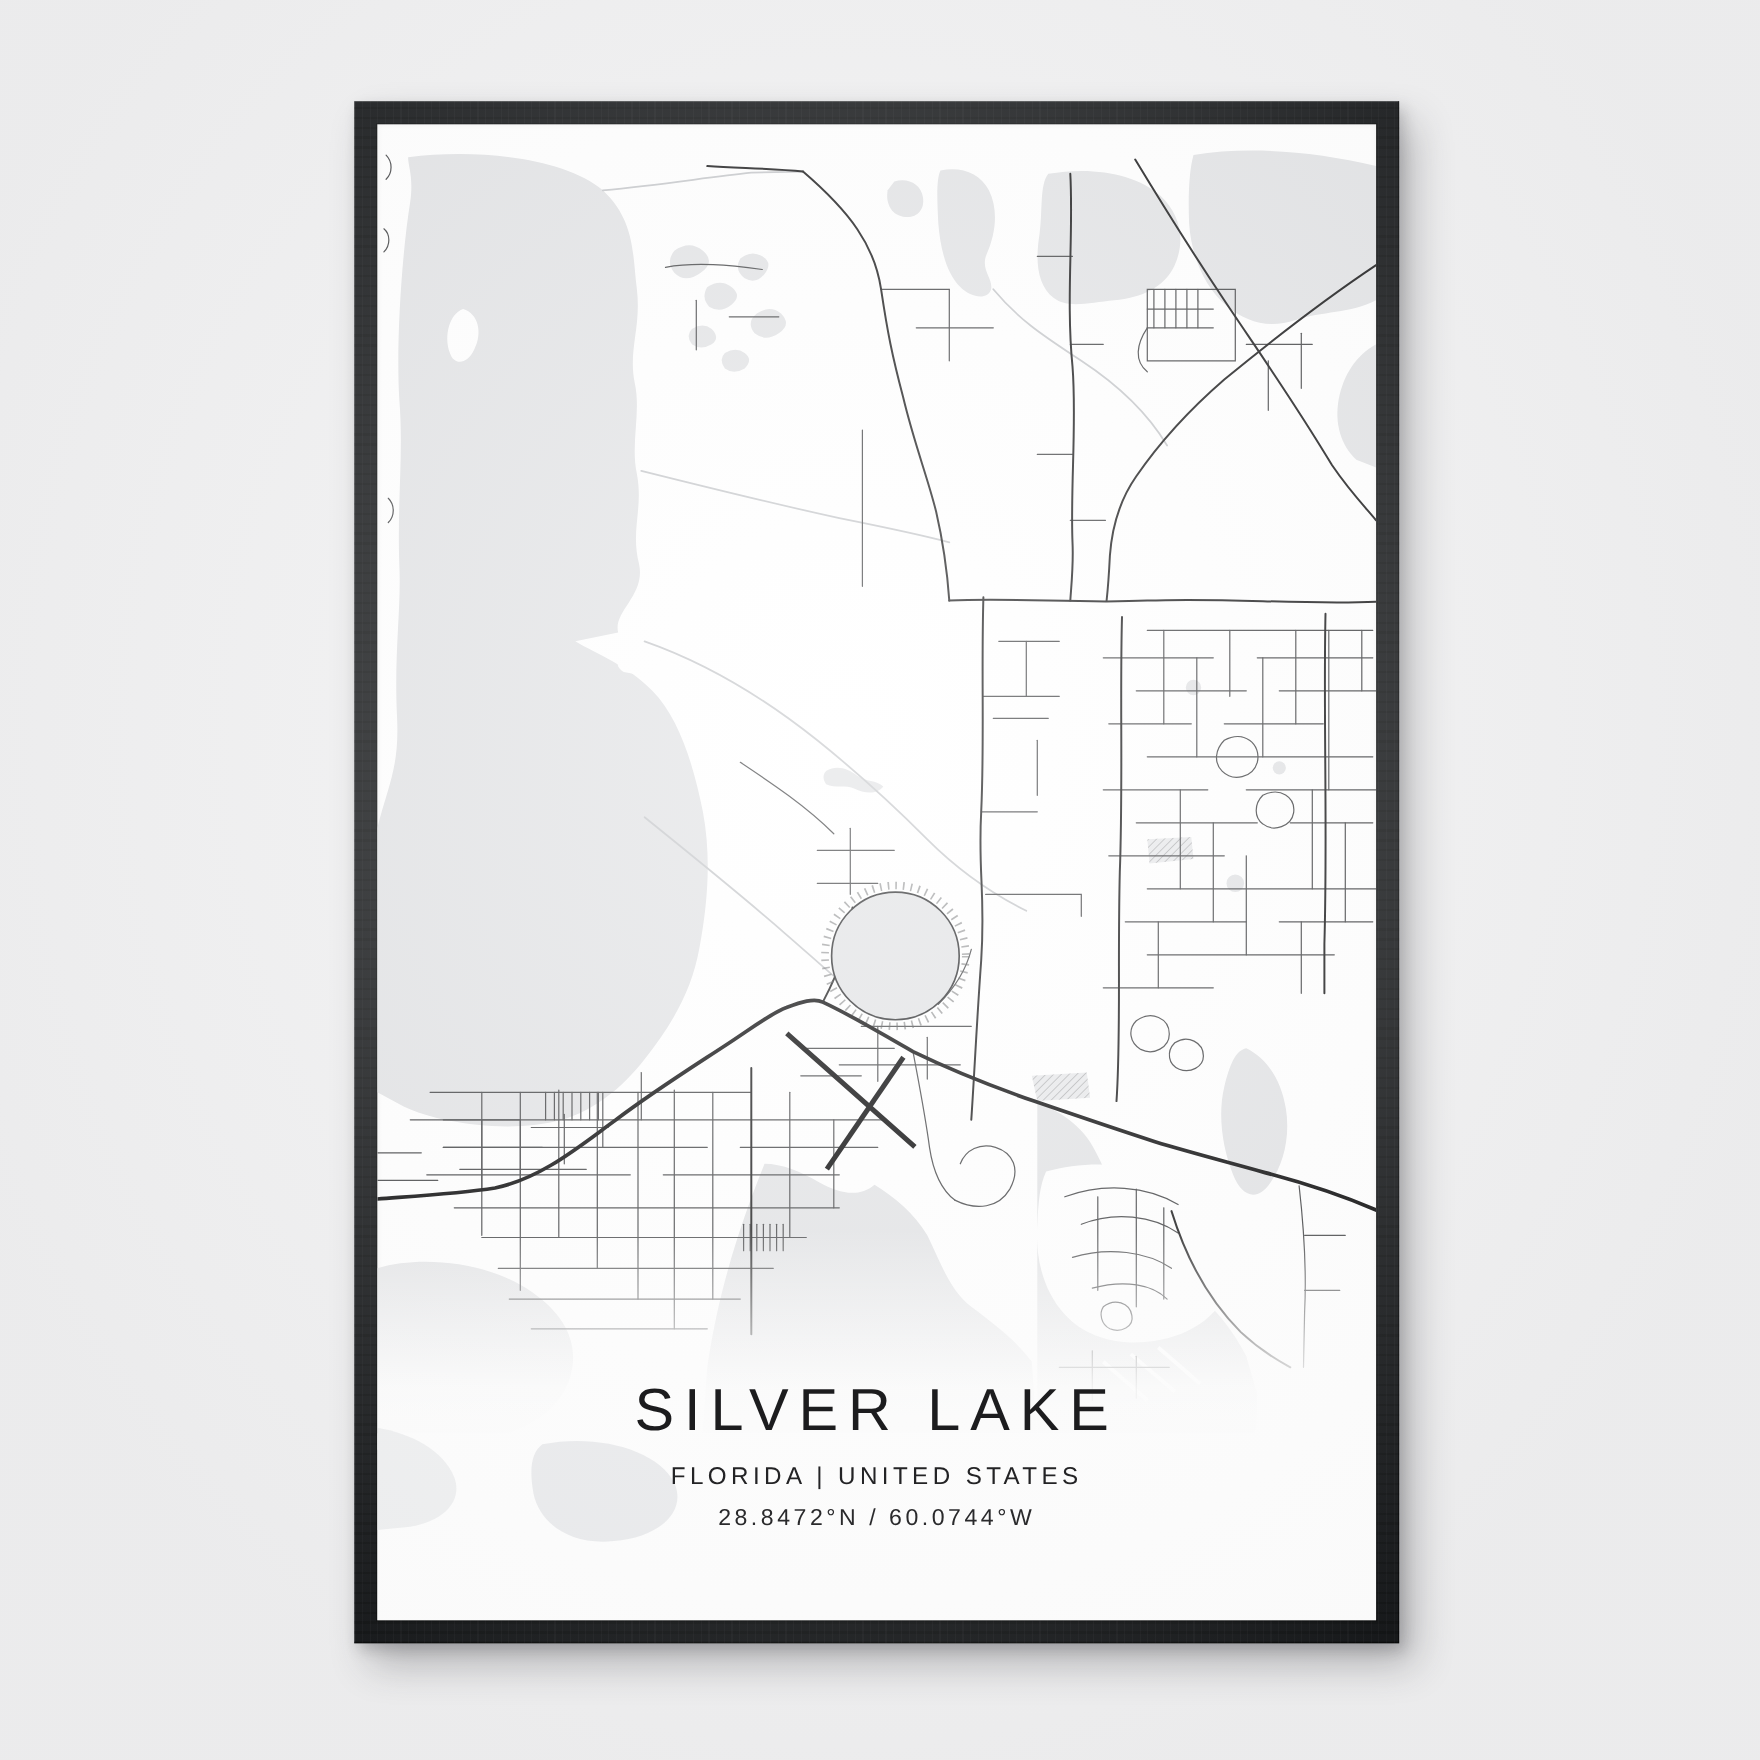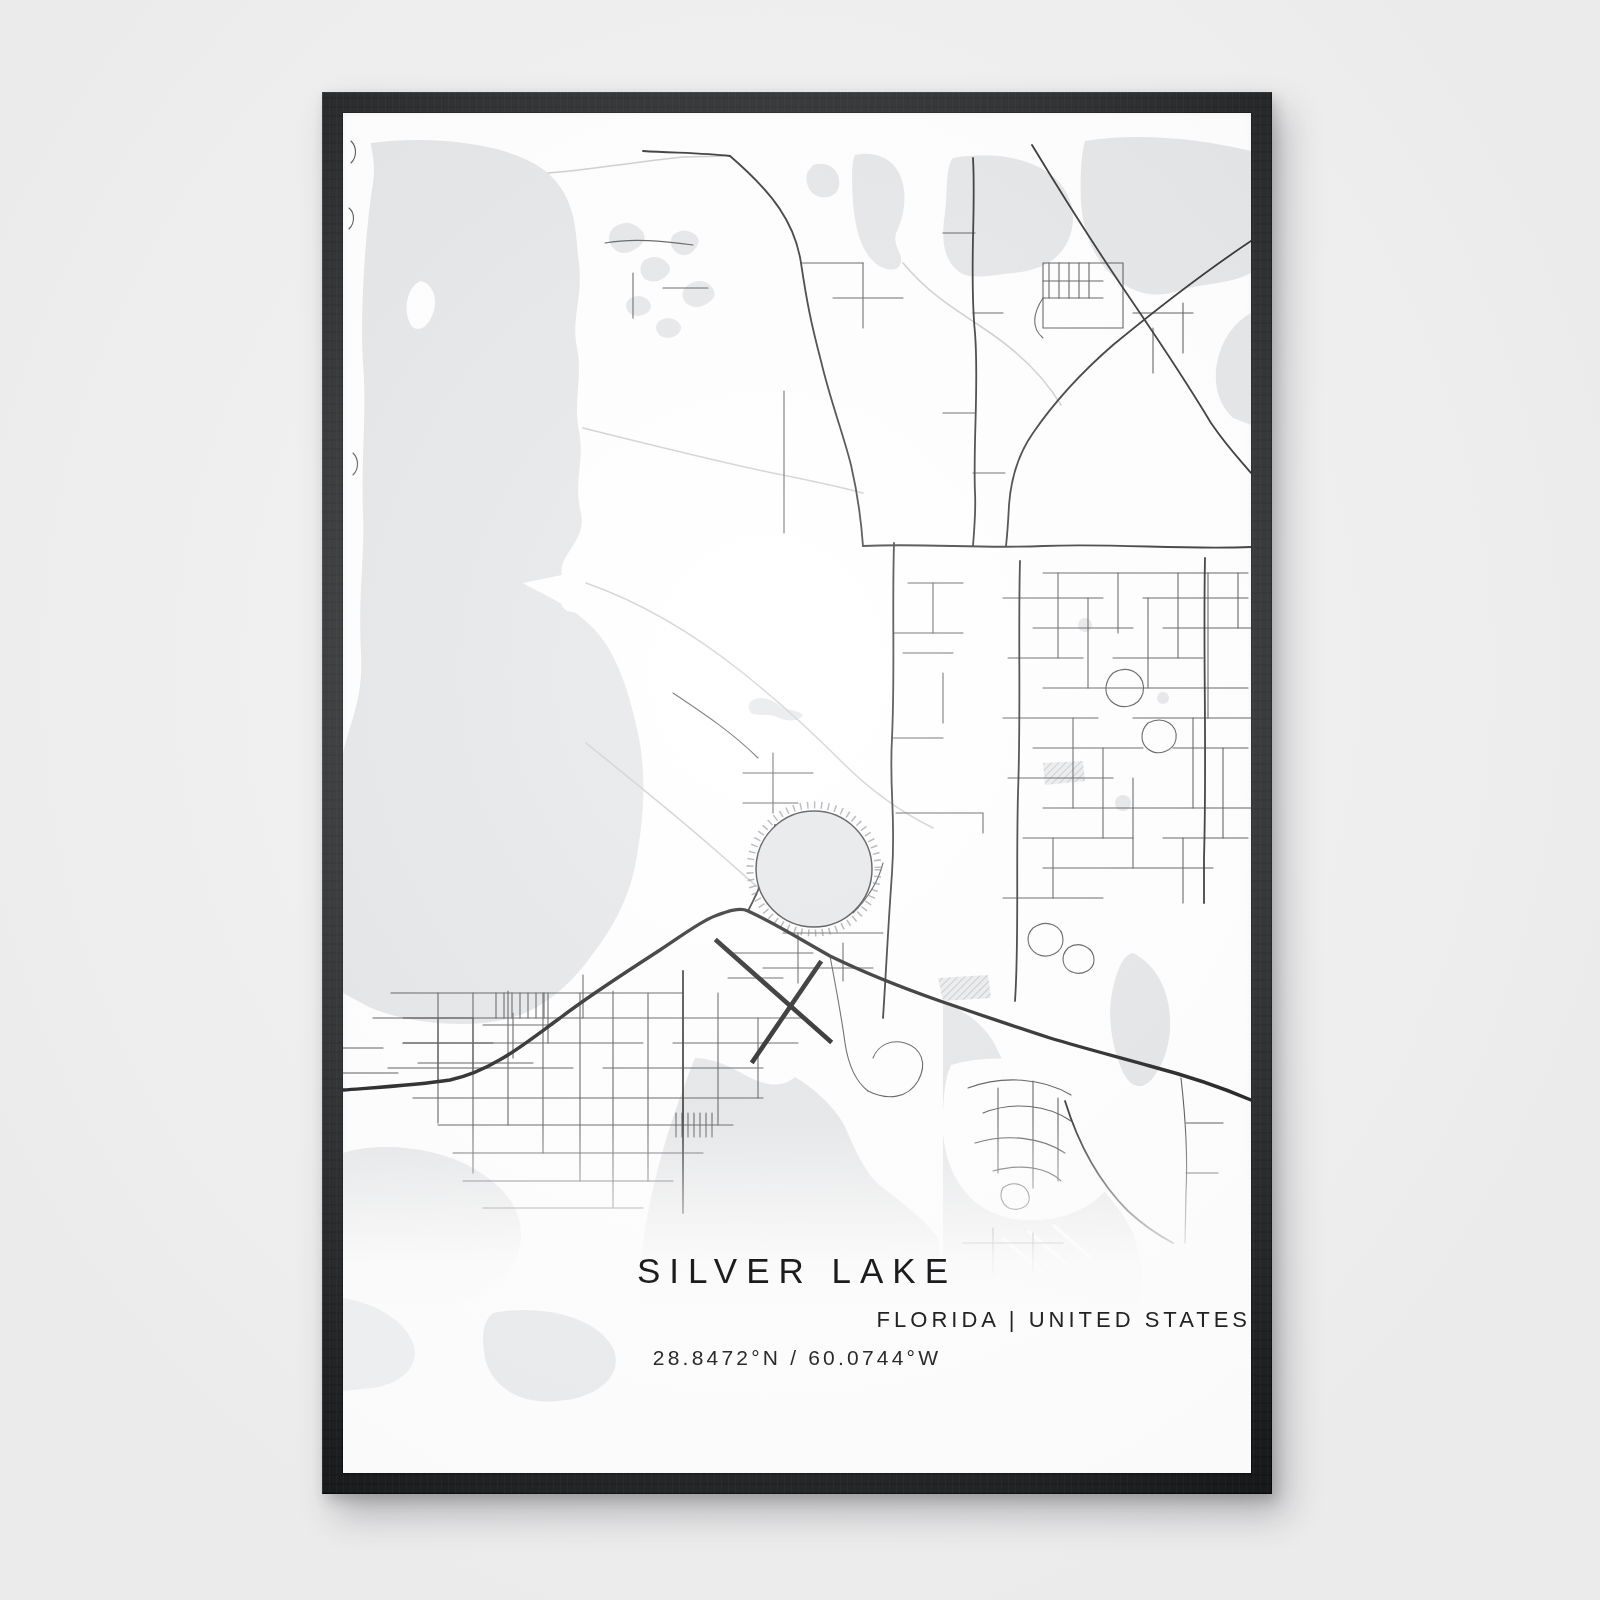--- a/index.html
+++ b/index.html
@@ -11,22 +11,22 @@
     box-shadow:14px 20px 34px rgba(45,47,52,.30), 4px 6px 12px rgba(45,47,52,.22),
       inset 1px 1px 0 rgba(255,255,255,.07), inset -1px -1px 0 rgba(0,0,0,.6);}
   .frame::before{content:"";position:absolute;inset:0;opacity:.55;pointer-events:none;
     background:
       repeating-linear-gradient(90deg, rgba(255,255,255,.05) 0 1px, transparent 1px 7px),
       repeating-linear-gradient(0deg, rgba(0,0,0,.28) 0 2px, transparent 2px 9px);}
   .poster{position:absolute;inset:21px;background:#fff;overflow:hidden;
     box-shadow:0 0 0 1px rgba(0,0,0,.45), inset 0 0 6px rgba(0,0,0,.05);}
   .map{position:absolute;left:0;top:0;width:908px;height:1360px;display:block;}
   .caption{position:absolute;left:0;right:0;top:1138px;text-align:center;z-index:5;}
-  .caption .title{font-size:35px;font-weight:300;letter-spacing:9px;color:#1c1c1e;line-height:1.15;}
-  .caption .subtitle{margin-top:16px;font-size:22px;font-weight:300;letter-spacing:4px;color:#232325;text-align:right;}
+  .caption .title{font-size:54px;font-weight:300;letter-spacing:9px;color:#1c1c1e;line-height:1.15;}
+  .caption .subtitle{margin-top:16px;font-size:22px;font-weight:300;letter-spacing:4px;color:#232325;}
   .caption .coords{margin-top:13px;font-size:21px;font-weight:300;letter-spacing:3.2px;color:#2a2a2c;}
 </style>
 </head>
 <body>
 
 <div class="scene">
   <div class="frame">
     <div class="poster">
 
       <svg class="map" viewBox="0 0 908 1360" xmlns="http://www.w3.org/2000/svg">

